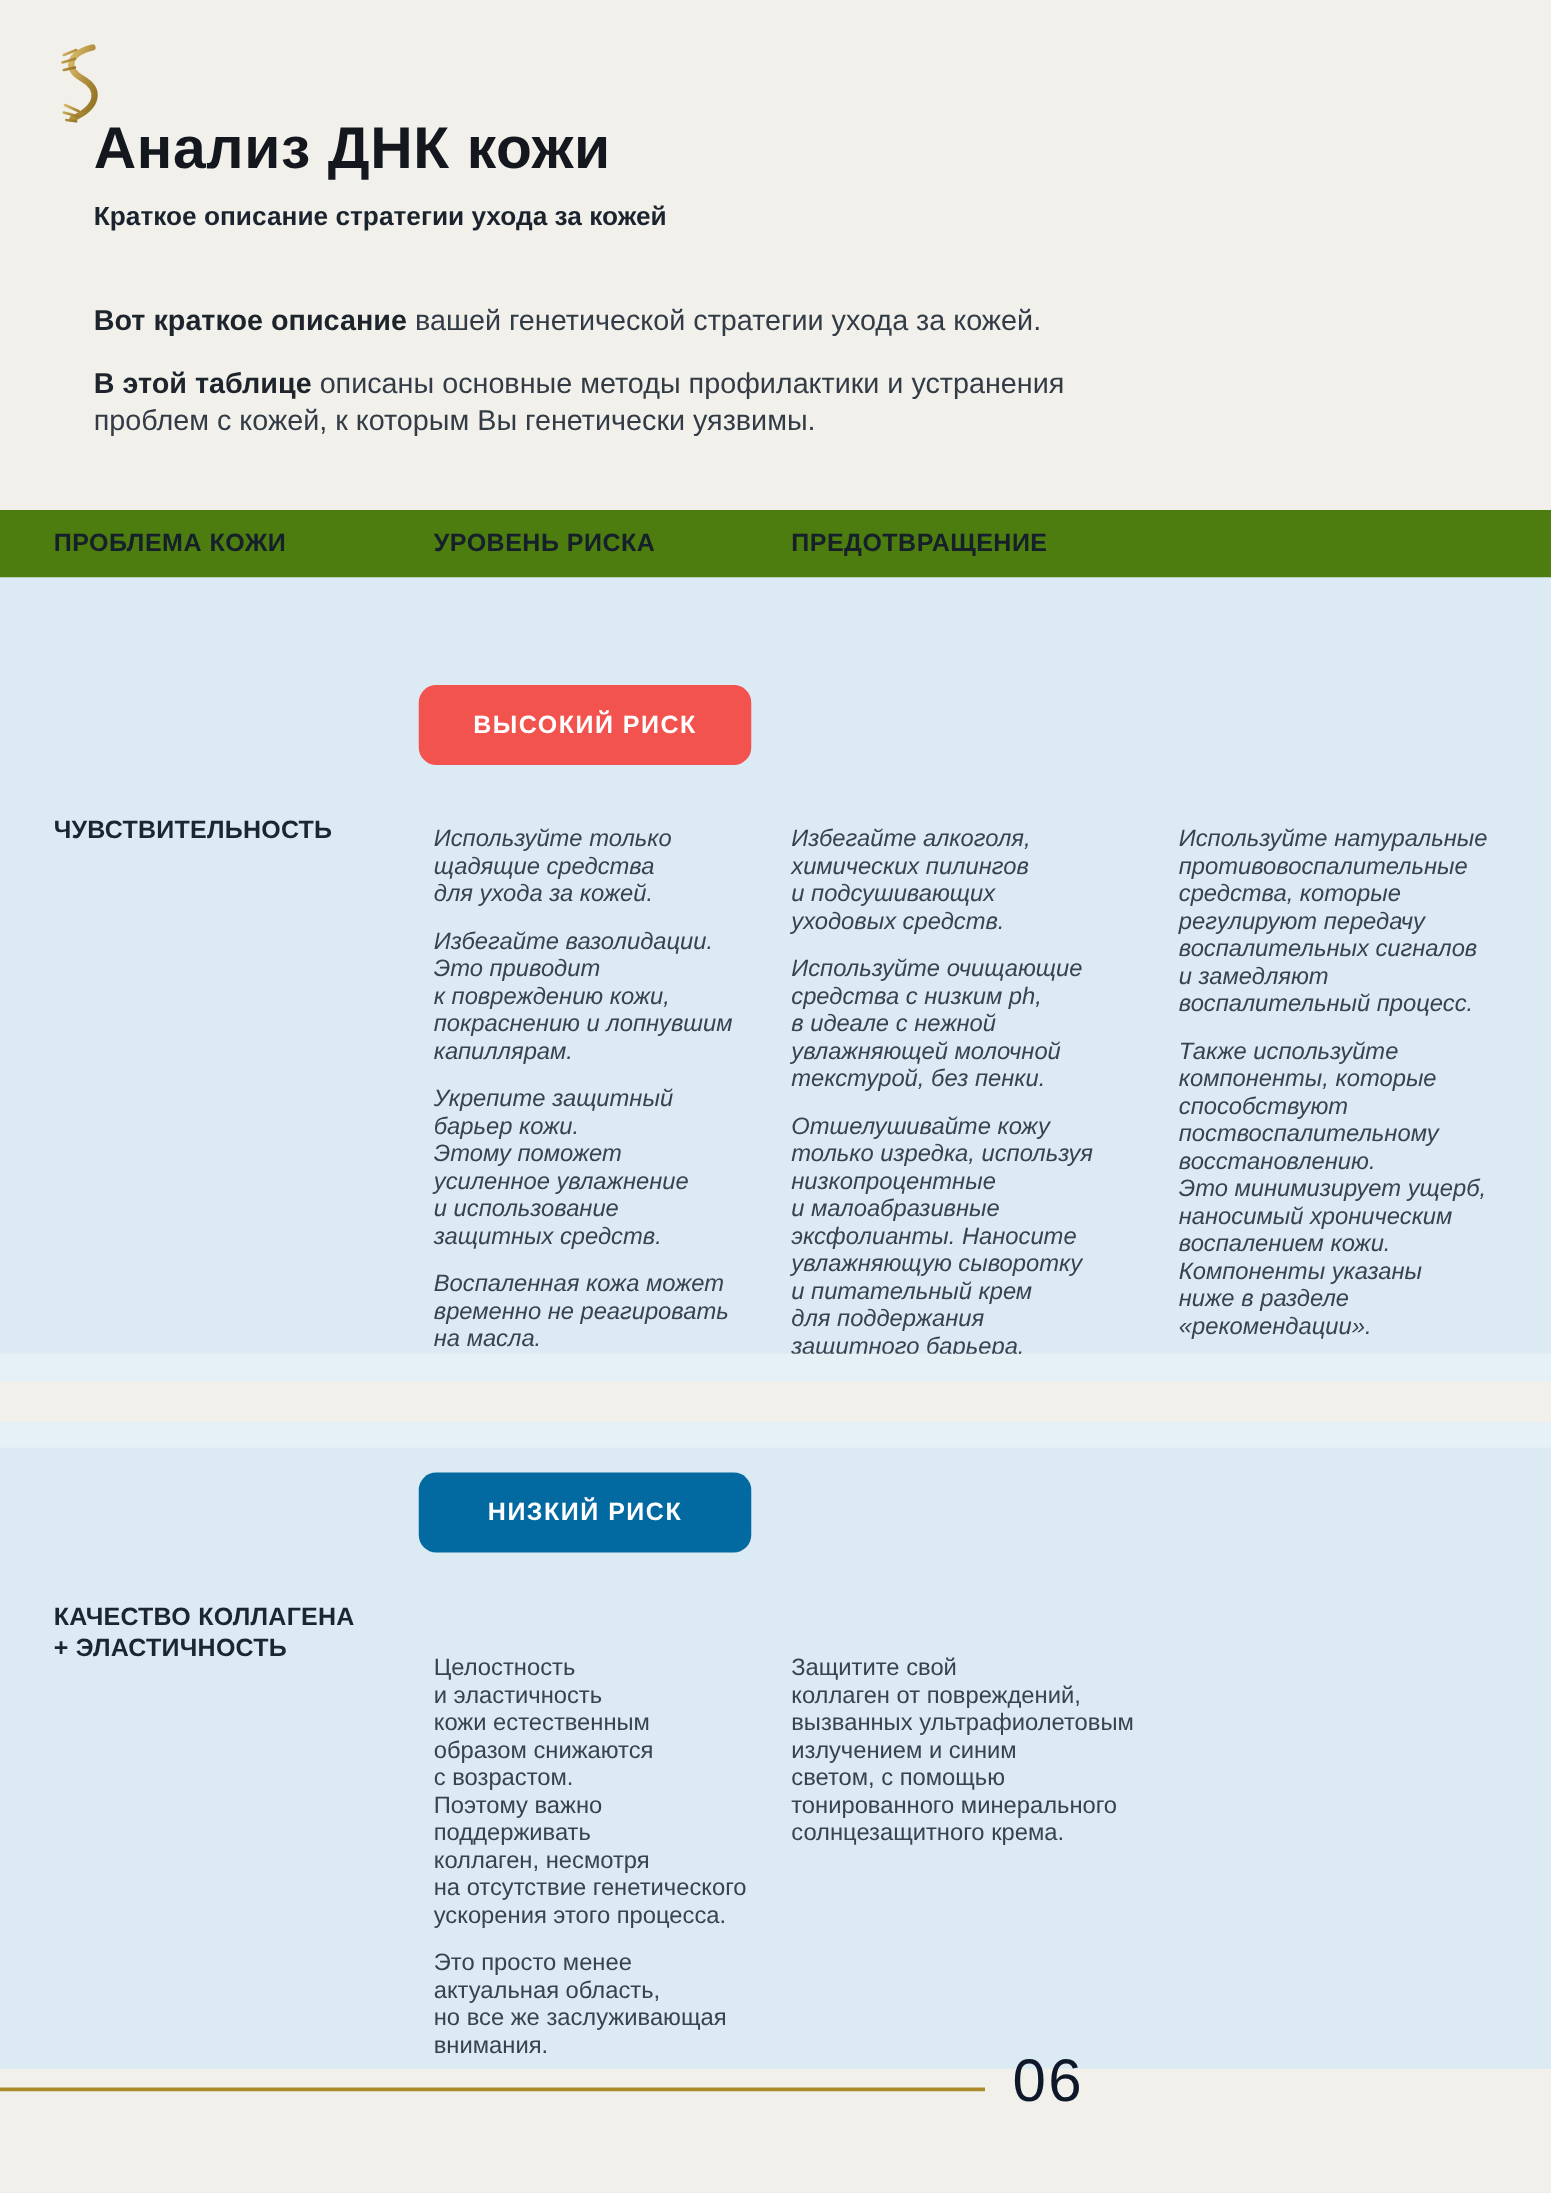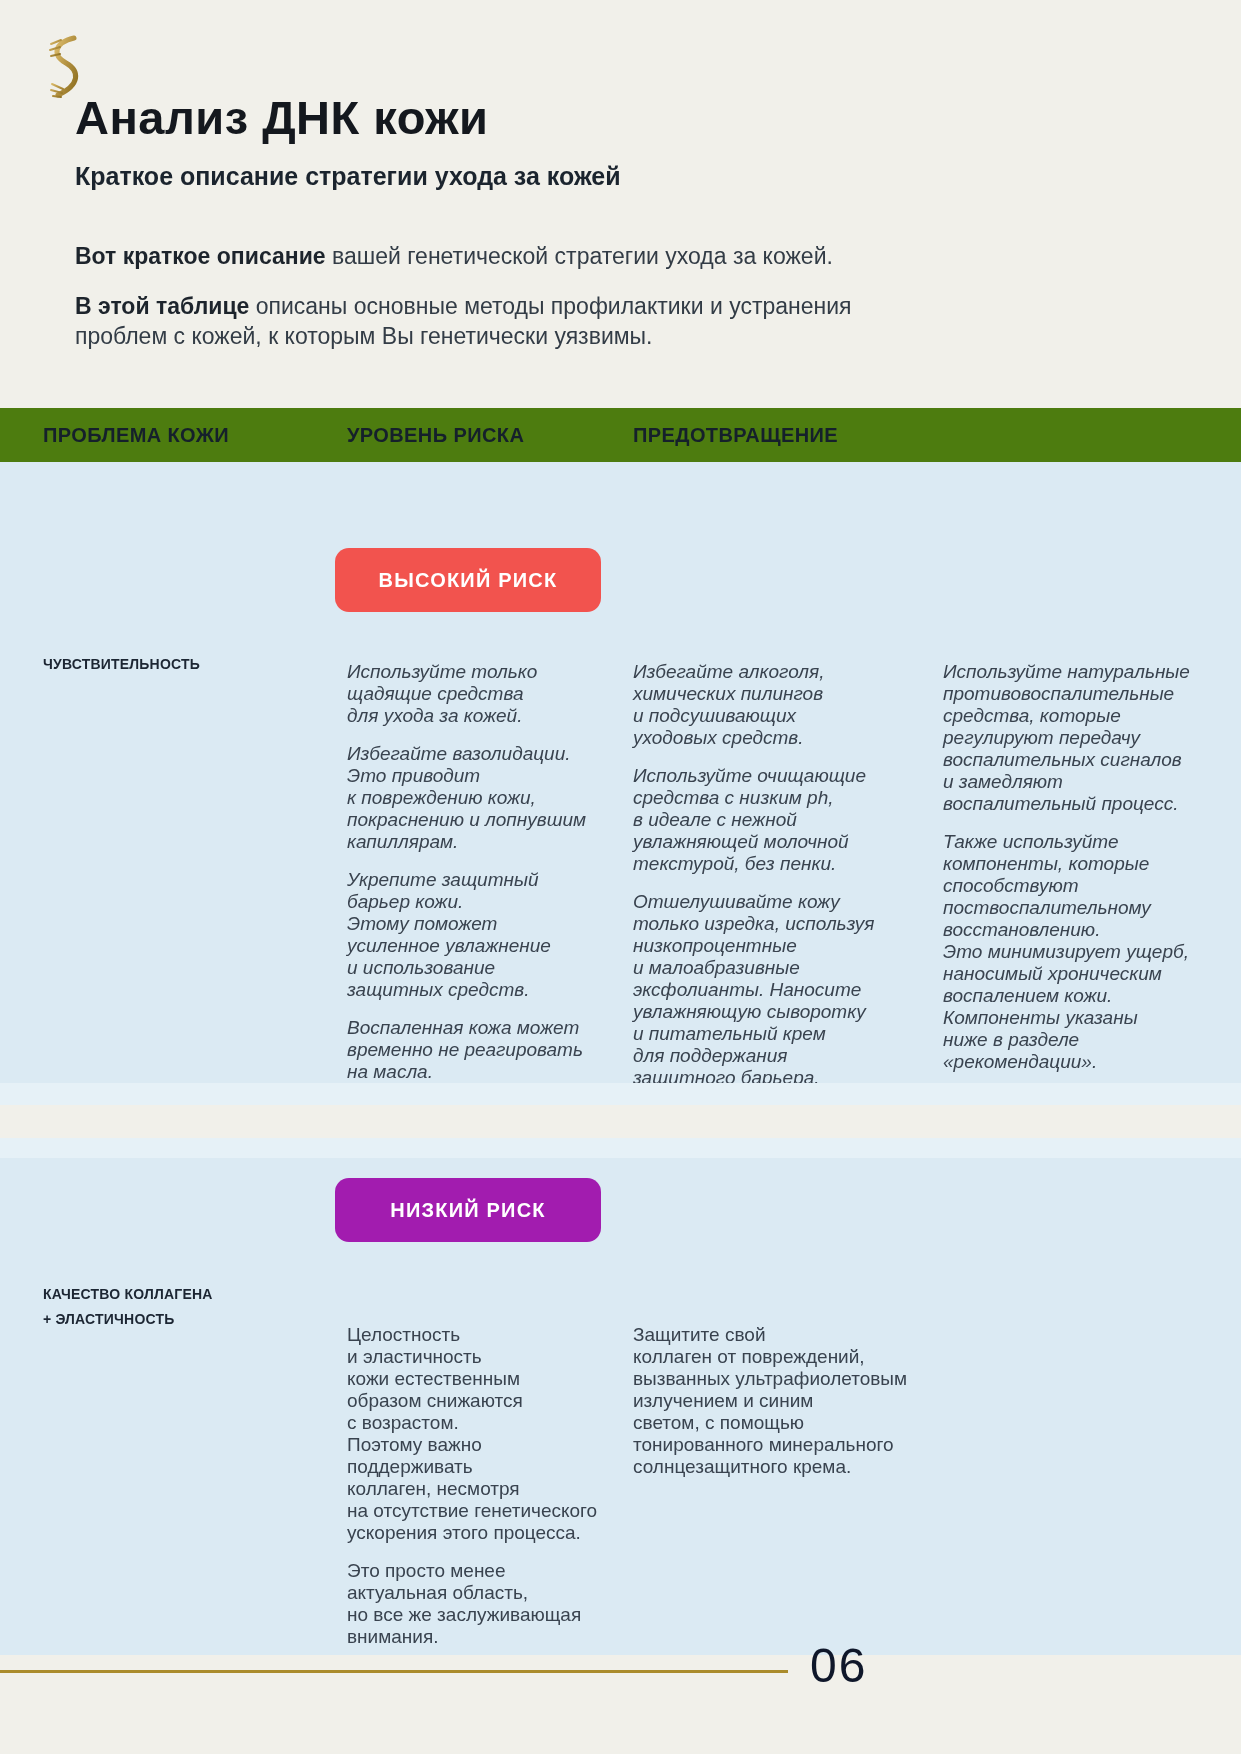--- a/index.html
+++ b/index.html
@@ -5,21 +5,21 @@
   html,body{margin:0;padding:0;}
   body{background:#e8e7e2;font-family:"Liberation Sans","DejaVu Sans",sans-serif;}
   .page{position:relative;width:1241px;height:1754px;background:#f1f0ea;overflow:hidden;margin:0 auto;padding-left:28px;}
 
   
   .logo{position:absolute;left:44px;top:34px;width:40px;height:66px;}
 
   
   .title{position:absolute;left:75px;top:92px;margin:0;font-size:47px;line-height:1.1;
          font-weight:800;color:#14181e;letter-spacing:0.5px;}
-  .subtitle{position:absolute;left:75px;top:162px;margin:0;font-size:25px;line-height:1.15;
+  .subtitle{position:absolute;left:75px;top:162px;margin:0;font-size:21px;line-height:1.15;
             font-weight:700;color:#1b242e;}
 
   
   .intro{position:absolute;left:75px;margin:0;width:790px;font-size:23px;line-height:30px;
          color:#333c46;font-weight:400;}
   .intro b{color:#1d242c;font-weight:700;}
   .intro-1{top:241px;}
   .intro-2{top:291px;}
 
   
@@ -37,21 +37,21 @@
   .section-low{top:1138px;height:517px;}
   .section-high::after{content:"";position:absolute;left:0;bottom:0;width:100%;height:22px;background:#e6f1f7;}
   .section-low::before{content:"";position:absolute;left:0;top:0;width:100%;height:20px;background:#e6f1f7;}
 
   .badge{position:absolute;left:335px;width:266px;height:64px;border-radius:14px;
          color:#ffffff;font-size:20px;font-weight:700;letter-spacing:1.2px;
          display:flex;align-items:center;justify-content:center;white-space:nowrap;}
   .badge-high{top:86px;background:#f2534e;}
   .badge-low{top:40px;background:#5ba750;}
 
-  .problem-label{position:absolute;left:43px;width:280px;font-size:14px;font-weight:700;
+  .problem-label{position:absolute;left:43px;width:280px;font-size:20px;font-weight:700;
                  color:#1c2633;line-height:25px;letter-spacing:0.2px;white-space:pre-line;}
   .label-high{top:190px;}
   .label-low{top:144px;}
 
   .cell{position:absolute;font-size:19px;line-height:22px;color:#39434f;white-space:pre-line;}
   .cells-high .cell{top:199px;font-style:italic;}
   .cells-low .cell{top:144px;margin-top:42px;}
   .col-2{left:347px;width:280px;}
   .col-3{left:633px;width:292px;}
   .col-4{left:943px;width:262px;}
@@ -139,21 +139,21 @@
 восстановлению.
 Это минимизирует ущерб,
 наносимый хроническим
 воспалением кожи.
 Компоненты указаны
 ниже в разделе
 «рекомендации».</p></div>
   </section>
 
   <section class="risk-section section-low cells-low">
-    <div class="badge badge-low" style="background-color: #a21caf;">НИЗКИЙ РИСК</div>
+    <div class="badge badge-low" style="background-color: #0369a1;">НИЗКИЙ РИСК</div>
     <div class="problem-label label-low">КАЧЕСТВО КОЛЛАГЕНА
 + ЭЛАСТИЧНОСТЬ</div>
     <div class="cell col-2"><p class="para">Целостность
 и эластичность
 кожи естественным
 образом снижаются
 с возрастом.
 Поэтому важно
 поддерживать
 коллаген, несмотря

